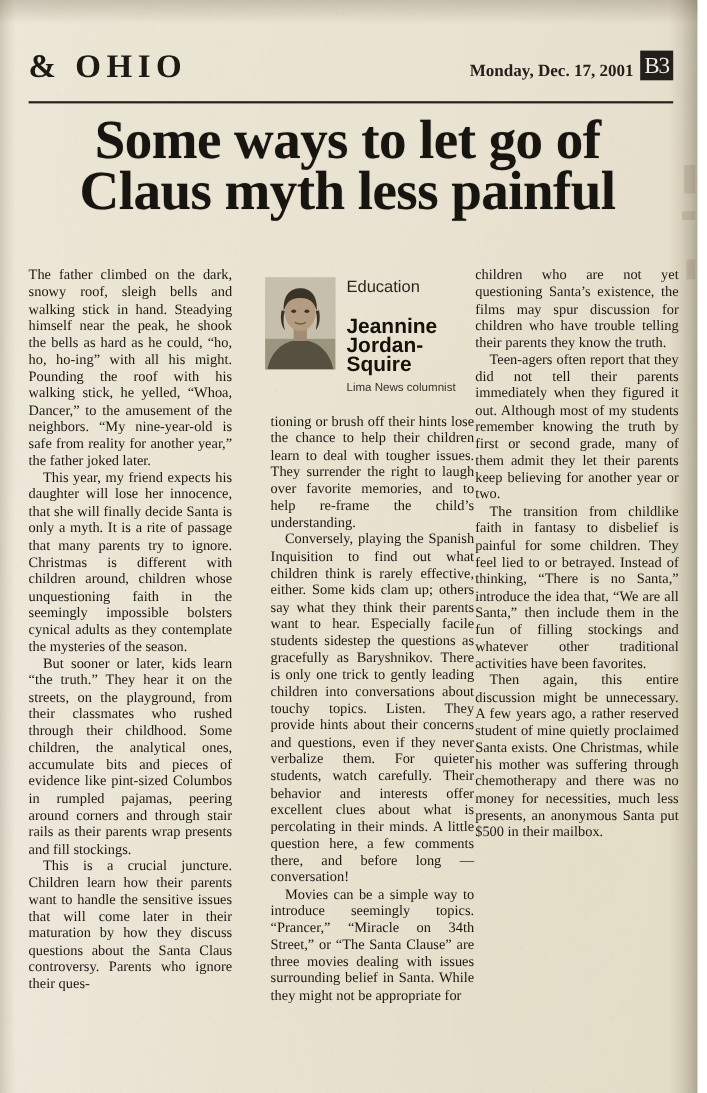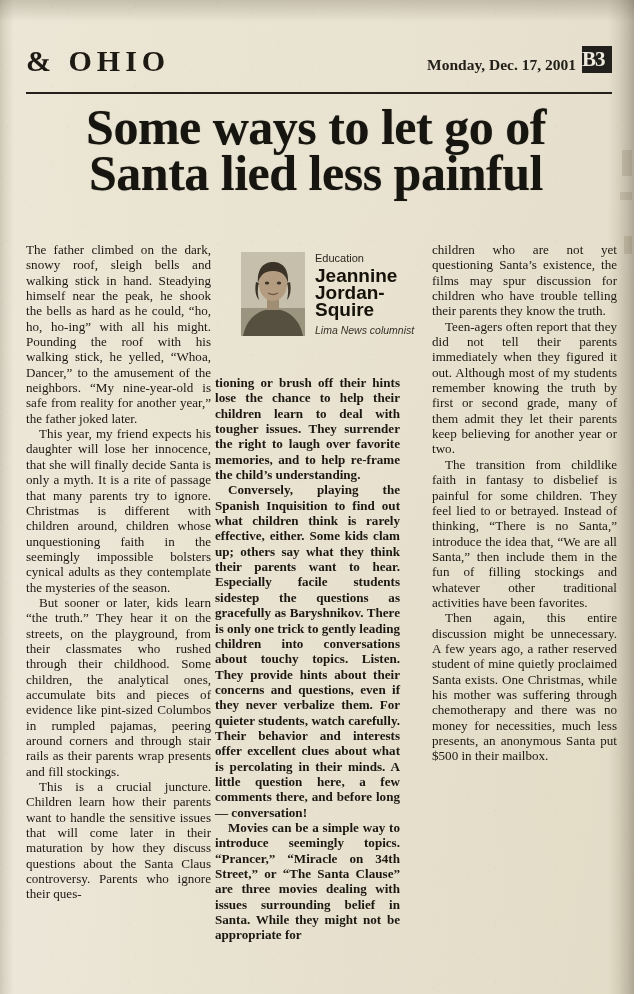--- a/index.html
+++ b/index.html
@@ -96,23 +96,24 @@
     white-space: nowrap;
     text-align: center;
   }
   #page-num {
     position: absolute;
     right: 0; top: 2px;
     width: 30px; height: 27px;
     background: #22201c;
     color: #efeade;
     font-family: "Liberation Serif", serif;
-    font-weight: bold;
+    font-weight: normal;
     font-size: 21px;
     line-height: 27px;
+    text-align: center;
     letter-spacing: -1px;
   }
   #rule-top {
     position: absolute;
     left: 26px; right: 22px; top: 92px;
     height: 2px;
     background: #24211b;
   }
 
   
@@ -141,21 +142,21 @@
     font-family: "Liberation Serif", serif;
     font-size: 13.1px;
     line-height: 15.35px;
     color: #1b1812;
     text-align: justify;
     text-justify: inter-word;
     hyphens: auto;
     -webkit-hyphens: auto;
   }
   #col1 { left: 4px; }
-  #col2 { left: 193px; font-weight: bold; }
+  #col2 { left: 224px; }
   #col3 { left: 410px; }
 
   .col p {
     margin: 0;
     text-indent: 13px;
   }
   .col p.noindent { text-indent: 0; }
 
   
   #byline-block {
@@ -174,56 +175,55 @@
   }
   #mugshot svg { display: block; }
   #byline-text {
     position: absolute;
     left: 86px; top: 10px;
     width: 102px;
     text-align: left;
   }
   #byline-kicker {
     font-family: "Liberation Sans", sans-serif;
-    font-size: 11px;
+    font-size: 15px;
     color: #2a2720;
-    margin-bottom: 3px;
+    margin-bottom: 20px;
   }
   #byline-name {
     font-family: "Liberation Sans", sans-serif;
     font-size: 19px;
     font-weight: bold;
     line-height: 17px;
     color: #141209;
   }
   #byline-role {
     font-family: "Liberation Sans", sans-serif;
     font-size: 10.5px;
     color: #35312a;
     margin-top: 6px;
-    font-style: italic;
   }
   
   #col2 { padding-top: 133px; }
 </style>
 </head>
 <body>
 
 <div id="page">
 
   <div id="masthead">
     <div id="section-title">&amp; OHIO</div>
     <div id="dateline">Monday, Dec. 17, 2001</div>
     <div id="page-num">B3</div>
   </div>
   <div id="rule-top"></div>
 
   <div id="headline">
     <div>Some ways to let go of</div>
-    <div>Santa lied less painful</div>
+    <div>Claus myth less painful</div>
   </div>
 
   <div id="cols">
 
     <div id="byline-block">
       <div id="mugshot">
         <svg width="64" height="84" viewBox="0 0 64 84" xmlns="http://www.w3.org/2000/svg">
           <rect x="0" y="0" width="64" height="84" fill="#c6bfab"></rect>
           <rect x="0" y="56" width="64" height="28" fill="#9b947f"></rect>
 

